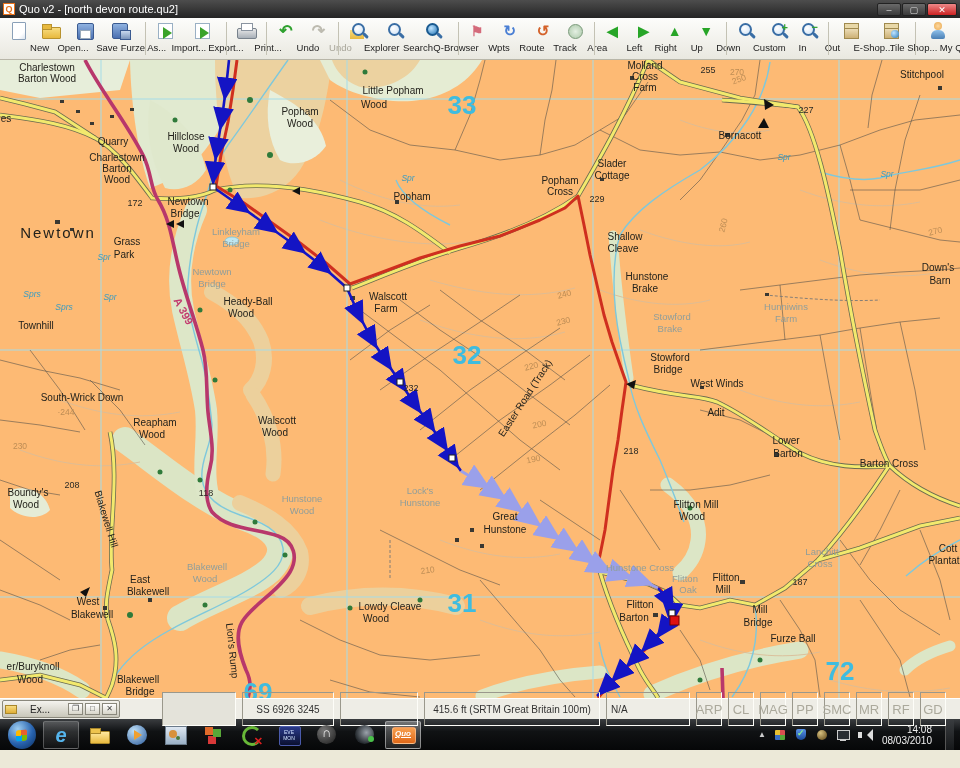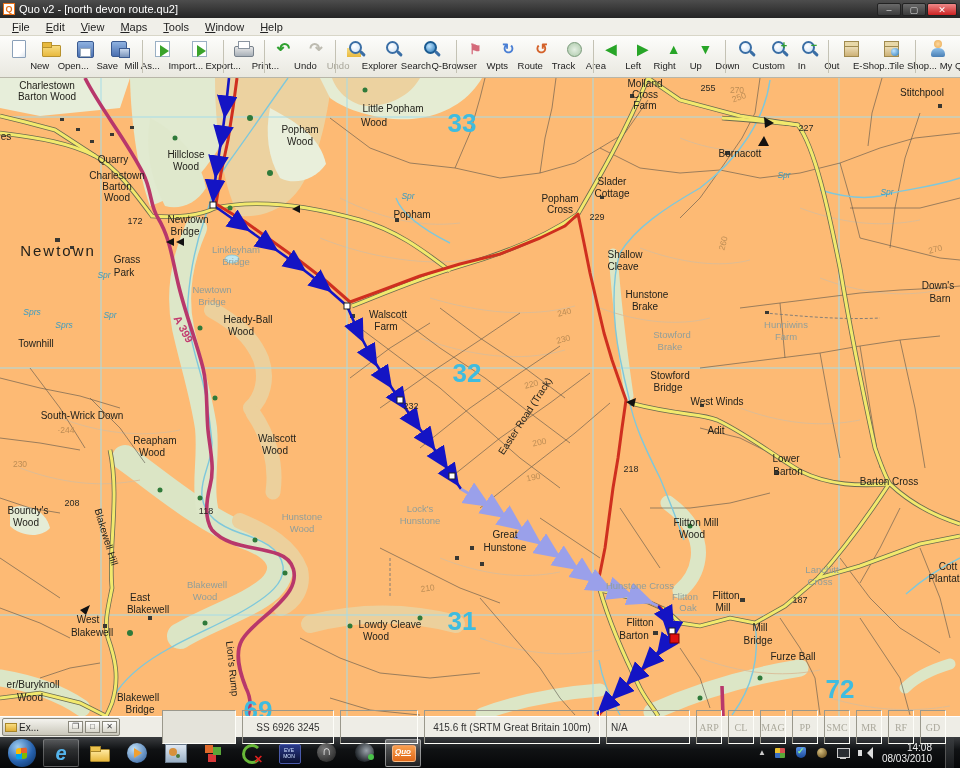--- a/index.html
+++ b/index.html
@@ -66,25 +66,25 @@
   .mlc{fill:#bd8d55;font-size:8.5px;}
   .mls{fill:#2a2a24;font-size:9px;}
   .mlgrid{fill:#3fbcdf;font-size:26px;font-weight:bold;}
   .mlbig{fill:#23221c;font-size:15px;letter-spacing:2px;}
   .mlroad{fill:#c23a6e;font-size:11px;font-weight:bold;}
 
   
   .bottombar{height:21px;background:#eeede6;border-top:1px solid #fff;display:flex;align-items:center;padding:1px 2px;font-size:10px;color:#333;position:relative;}
   .exwin{width:118px;height:18px;background:linear-gradient(#f4f3ee,#c9c7ba);border:1px solid #8a887c;border-radius:2px;display:flex;align-items:center;padding:0 2px;gap:2px;margin-right:42px;}
   .exwin .fold{width:12px;height:9px;background:linear-gradient(#f8dc80,#e0ae36);border:1px solid #a8862a;flex:none;}
-  .exwin .t{flex:1;font-size:10px;color:#222;}
+  .exwin .t{flex:1;font-size:10px;color:#222;margin-left:11px;}
   .exbtn{width:15px;height:12px;border:1px solid #8a887c;background:linear-gradient(#fff,#d8d6ca);font-size:8px;line-height:10px;text-align:center;color:#444;flex:none;}
   .panel{height:27px;border:1px solid;border-color:#9a988c #fdfdf8 #fdfdf8 #9a988c;display:flex;align-items:center;justify-content:center;padding:16px 4px;margin-right:6px;white-space:nowrap;}
   .panel.flat{background:#e4e3da;}
-  .toggle{width:26px;color:#aba99c;justify-content:center;font-size:10px;font-family:Liberation Serif, serif;}
+  .toggle{width:26px;color:#aba99c;justify-content:center;font-size:13px;}
 
   
   .taskbar{height:31px;background:linear-gradient(#3a3d40,#101214 40%,#060708);display:flex;align-items:center;padding:0 2px;}
   .orb{width:28px;height:28px;border-radius:50%;background:radial-gradient(circle at 35% 28%,#9ecdf0,#2762ae 55%,#0a2a55);margin:0 6px;position:relative;flex:none;}
   .orb::before{content:"";position:absolute;left:8px;top:9px;width:11px;height:11px;border-radius:2px;background:conic-gradient(#e8602c 0 25%,#7fba00 0 50%,#00a4ef 0 75%,#ffb900 0);transform:skewY(-6deg);}
   .tslot{width:36px;height:28px;display:flex;align-items:center;justify-content:center;border-radius:2px;margin:0 1px;position:relative;}
   .tslot.open{background:linear-gradient(rgba(255,255,255,.18),rgba(255,255,255,.04));border:1px solid rgba(255,255,255,.25);}
   .tslot.active{background:linear-gradient(rgba(255,255,255,.32),rgba(255,255,255,.10));border:1px solid rgba(255,255,255,.45);}
   .ti{position:relative;width:22px;height:22px;}
   .ti::before,.ti::after{content:"";position:absolute;}
@@ -129,46 +129,37 @@
   <div class="titlebar">
     <div class="app-icon">Q</div>
     <div class="title-text">Quo v2 - [north devon route.qu2]</div>
     <div class="winbtns">
       <div class="winbtn">–</div>
       <div class="winbtn">▢</div>
       <div class="winbtn close">✕</div>
     </div>
   </div>
 
-  <div class="menubar" id="menubar">
-      <span class="menu-item"><u>F</u>ile</span>
-      <span class="menu-item"><u>E</u>dit</span>
-      <span class="menu-item"><u>V</u>iew</span>
-      <span class="menu-item"><u>M</u>aps</span>
-      <span class="menu-item"><u>T</u>ools</span>
-      <span class="menu-item"><u>W</u>indow</span>
-      <span class="menu-item"><u>H</u>elp</span>
-    </div>
 
   <div class="toolbar" id="toolbar">
       <div class="tb-btn">
         <span class="tbi tbi-new"></span>
         <span class="tb-lbl">New</span>
       </div>
       <div class="tb-btn">
         <span class="tbi tbi-open"></span>
         <span class="tb-lbl">Open...</span>
       </div>
       <div class="tb-btn">
         <span class="tbi tbi-floppy"></span>
         <span class="tb-lbl">Save</span>
       </div>
       <div class="tb-btn">
         <span class="tbi tbi-floppyas"></span>
-        <span class="tb-lbl">Mill As...</span>
+        <span class="tb-lbl">Furze As...</span>
       </div>
       <div class="tb-sep"></div>
       <div class="tb-btn">
         <span class="tbi tbi-import"></span>
         <span class="tb-lbl">Import...</span>
       </div>
       <div class="tb-btn">
         <span class="tbi tbi-export"></span>
         <span class="tb-lbl">Export...</span>
       </div>

